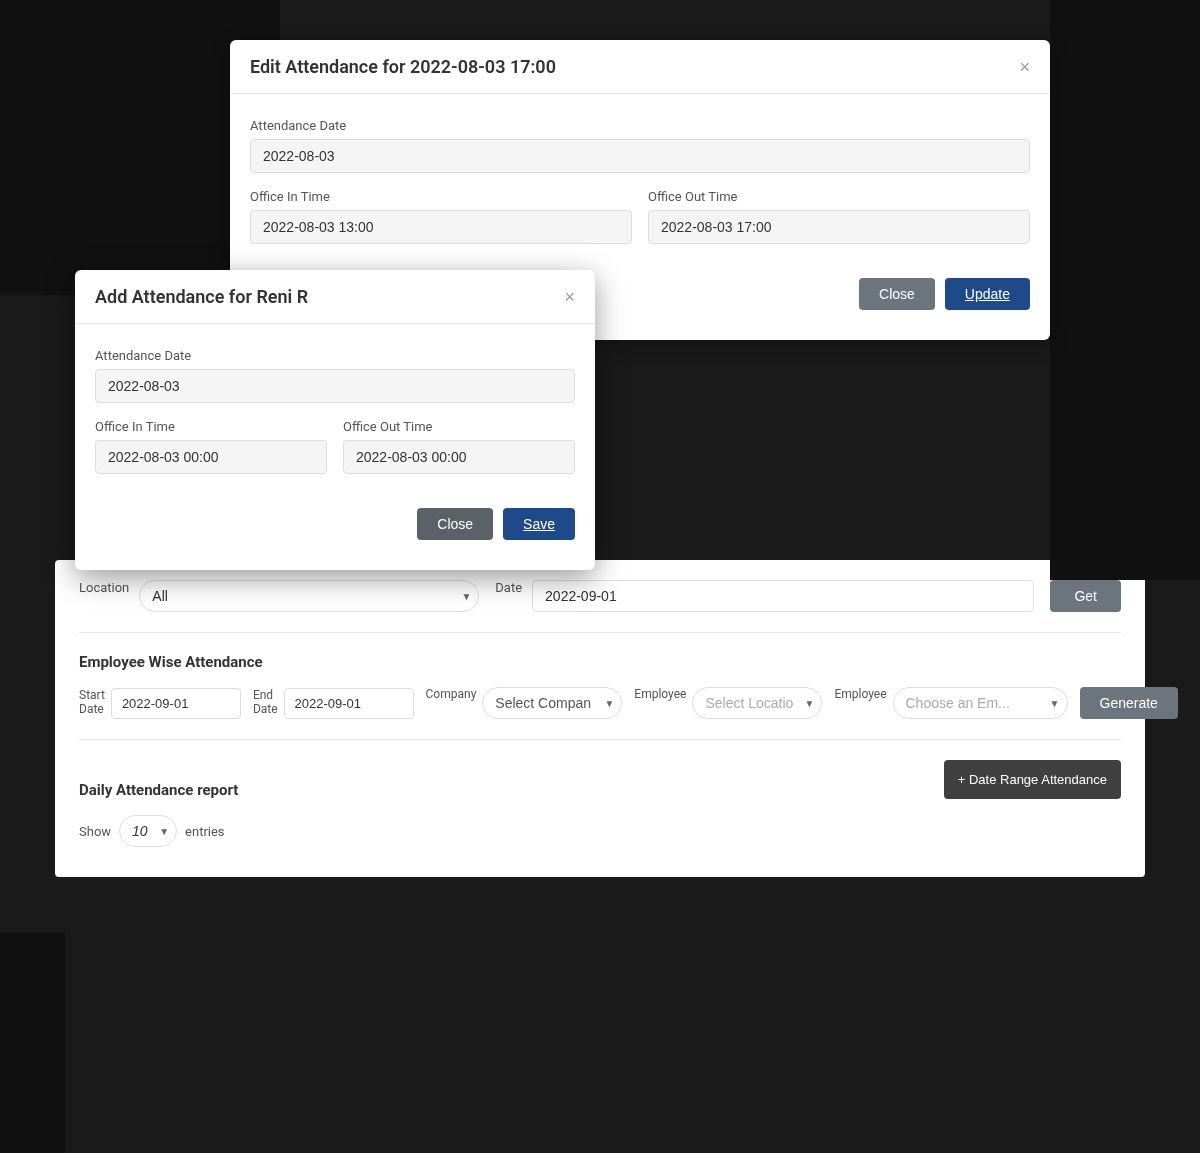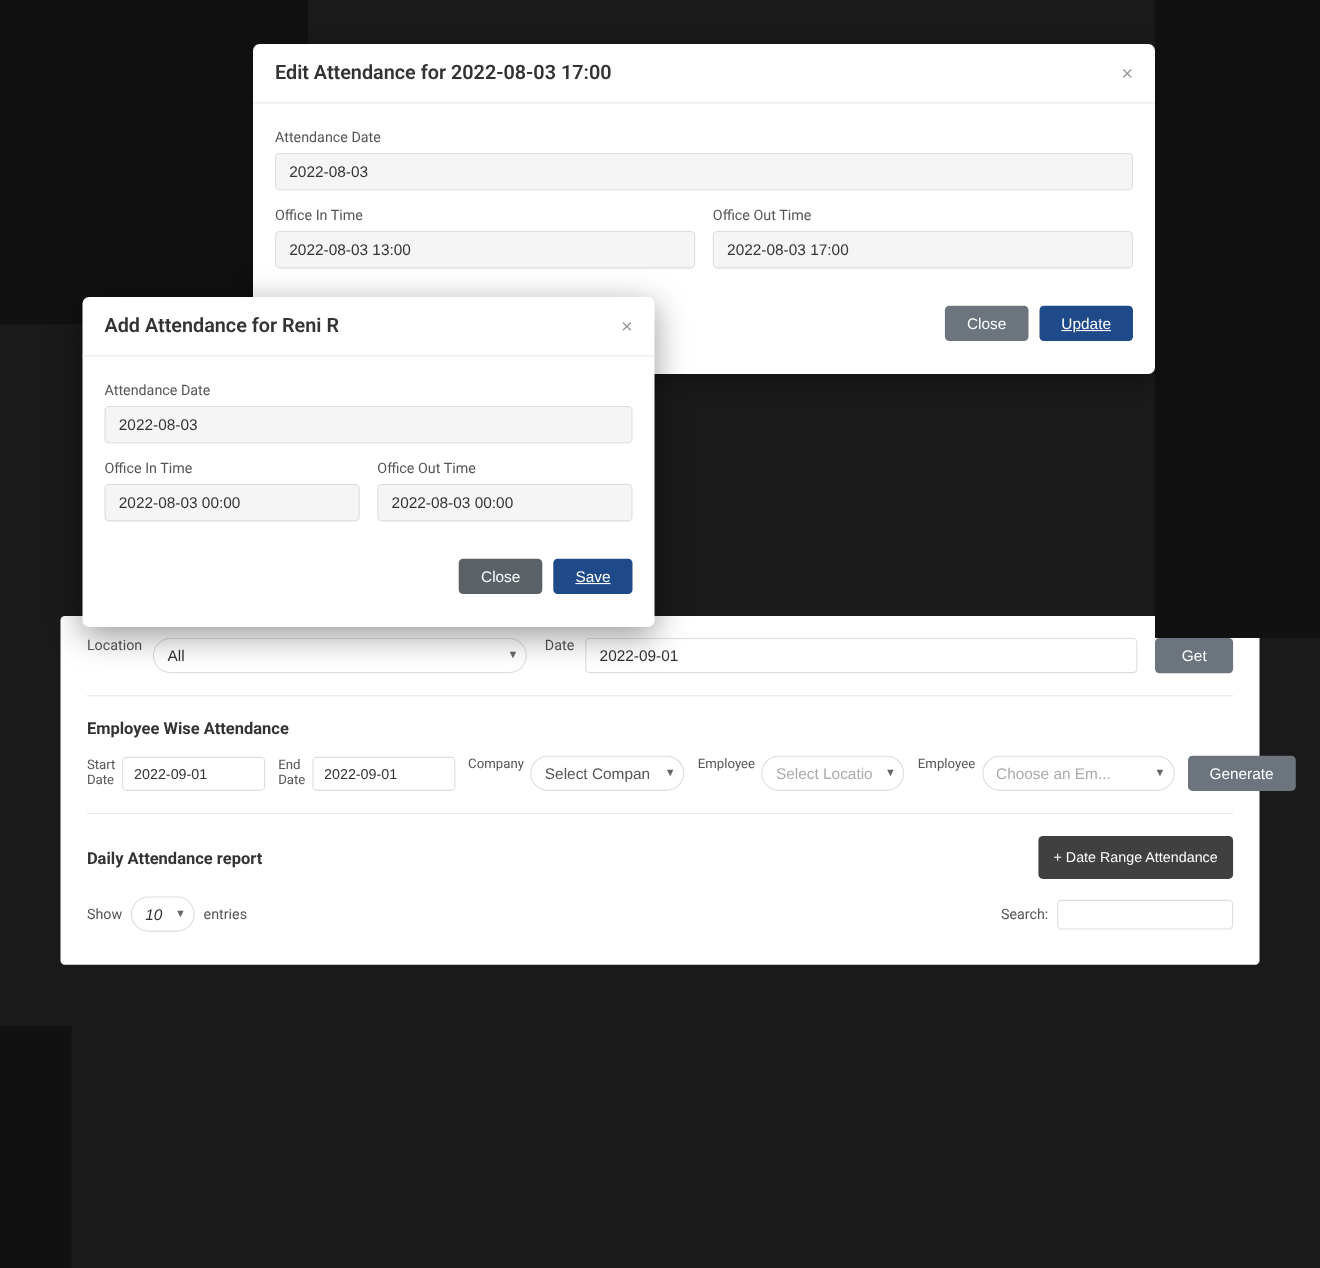--- a/index.html
+++ b/index.html
@@ -267,21 +267,21 @@
       padding: 8px 20px;
       border: none;
       border-radius: 4px;
       cursor: pointer;
       font-size: 14px;
     }
 
     .daily-header {
       display: flex;
       justify-content: space-between;
-      align-items: center;
+      align-items: flex-end;
       margin-bottom: 16px;
     }
 
     .btn-date-range {
       background: #404040;
       color: #fff;
       padding: 12px 14px;
       border: none;
       border-radius: 4px;
       cursor: pointer;
@@ -413,24 +413,20 @@
     <div class="show-entries">
       <span>Show</span>
       <div class="select-wrapper">
         <select class="entries-select">
           <option>10</option>
         </select>
         <span class="select-arrow">▼</span>
       </div>
       <span>entries</span>
     </div>
-    <div class="search-control">
-      <label class="search-label">Search:</label>
-      <input type="text" class="search-input" style="">
-    </div>
   </div>
 </div>
 
 <div class="edit-modal">
   <div class="modal-header">
     <span class="modal-title">Edit Attendance for 2022-08-03 17:00</span>
     <button class="modal-close">×</button>
   </div>
   <div class="modal-body">
     <div class="form-group">

